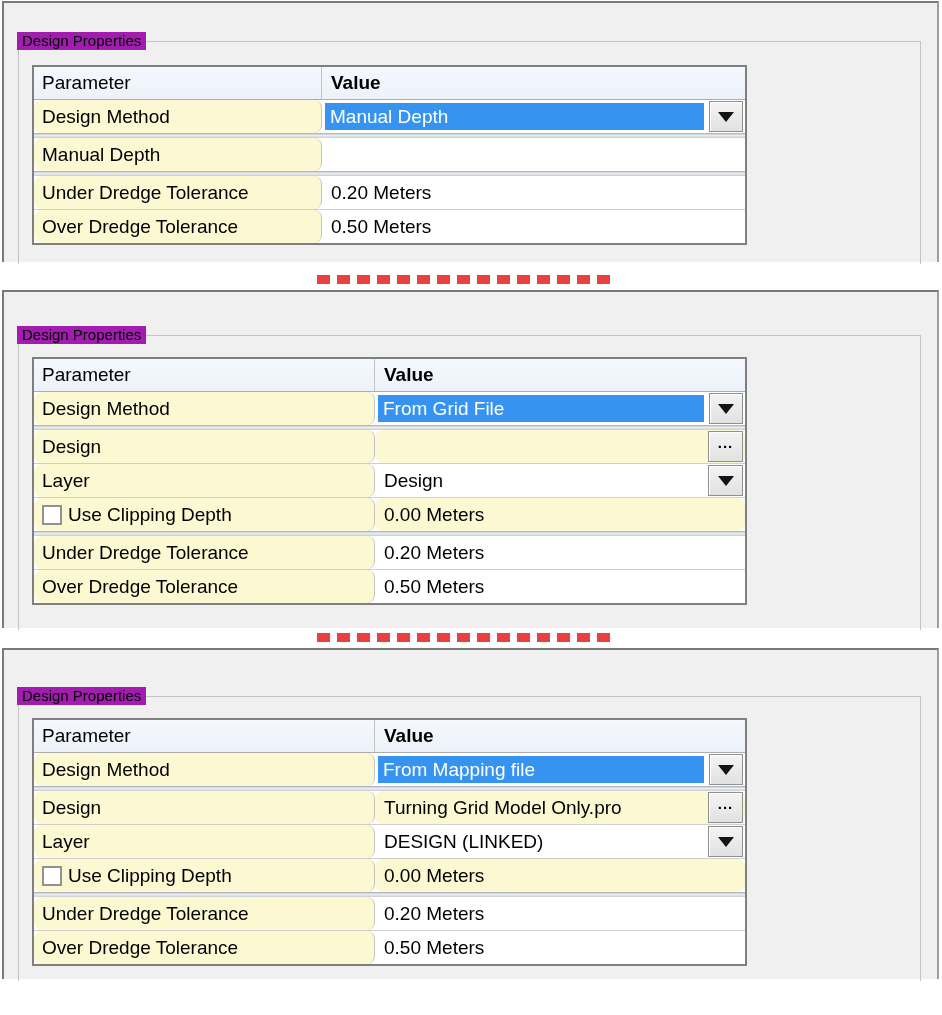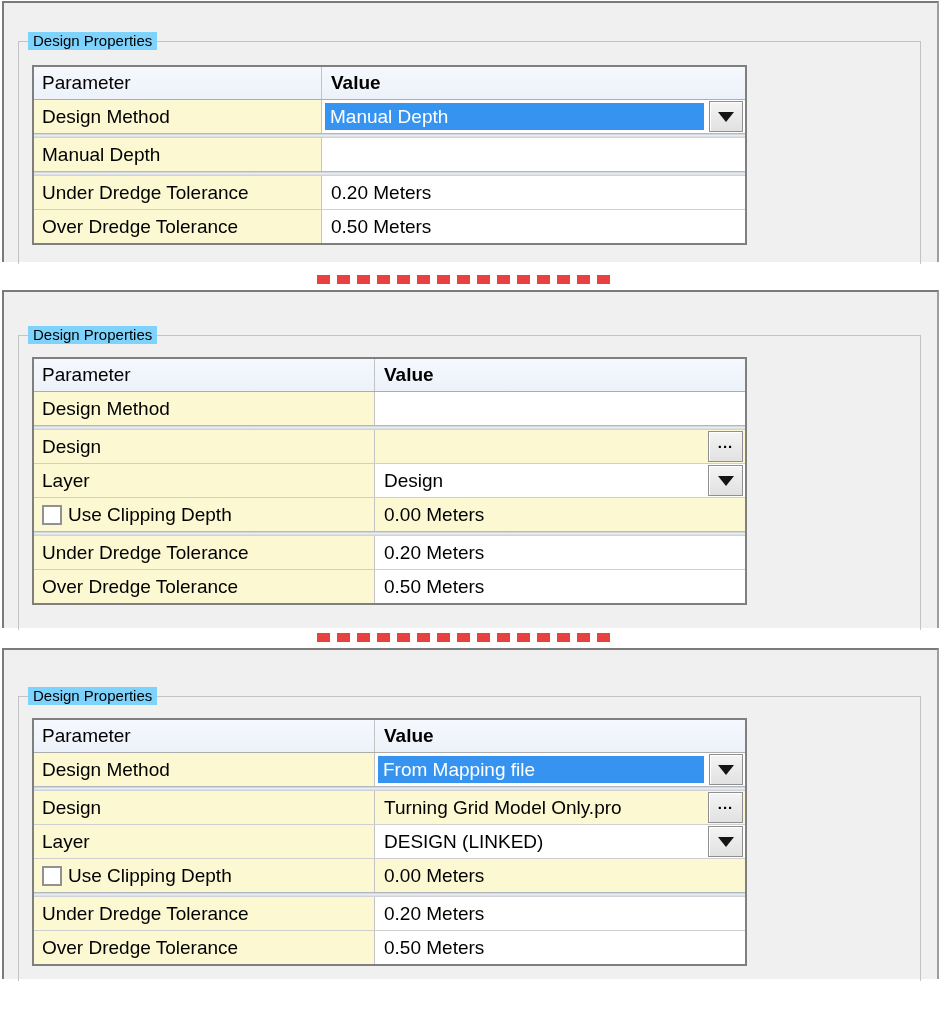--- a/index.html
+++ b/index.html
@@ -20,21 +20,21 @@
 
   .groupbox{
     position:absolute;left:14px;right:16px;bottom:-2px;
     border:1px solid #c3c3c3;border-bottom:none;
   }
   .p1 .groupbox{top:38px;}
   .p2 .groupbox{top:43px;}
   .p3 .groupbox{top:46px;}
 
   .group-label{
-    position:absolute;left:24px;background:#7dd3fc;padding:0 5px;
+    position:absolute;left:13px;background:#a21caf;padding:0 5px;
     font-size:15px;line-height:18px;white-space:nowrap;
   }
   .p1 .group-label{top:29px;}
   .p2 .group-label{top:34px;}
   .p3 .group-label{top:37px;}
 
   
   .table{
     position:absolute;left:28px;width:715px;background:#fff;
     border:2px solid #7f7f7f;
@@ -48,21 +48,21 @@
   .hcell{display:flex;align-items:center;padding-left:8px;font-size:19px;}
   .hcell.vcol{padding-left:9px;font-weight:bold;}
 
   .row{display:flex;height:33px;}
   .pcol{width:288px;border-right:1px solid #c3c3c3;flex:none;}
   .p2 .pcol,.p3 .pcol{width:341px;}
   .vcol{flex:1;}
 
   .cell{display:flex;align-items:center;padding-left:8px;font-size:19px;position:relative;white-space:nowrap;}
   .cell.vcol{padding-left:9px;}
-  .bg-yellow{background:#fcf8d2;}
+  .bg-yellow{background:#fcf8d2;border-radius:8px;}
   .bg-white{background:#ffffff;}
 
   .sep-thin{height:1px;background:#cfcfcf;}
   .sep-thick{height:5px;background:linear-gradient(180deg,#9fa8b4 0%,#eef0f2 45%,#c9cdd3 100%);}
 
   
   .combo{position:absolute;top:1px;bottom:1px;left:1px;right:2px;display:flex;align-items:stretch;}
   .combo-text{
     flex:1;background:#3694f0;color:#fff;border:2px solid #ffffff;
     display:flex;align-items:center;padding-left:5px;font-size:19px;white-space:nowrap;overflow:hidden;
@@ -140,20 +140,28 @@
     <div class="groupbox"></div>
     <div class="group-label">Design Properties</div>
     <div class="table">
       <div class="hrow">
         <div class="hcell pcol">Parameter</div>
         <div class="hcell vcol">Value</div>
       </div>
 
       <div class="row">
         <div class="cell pcol bg-yellow">Design Method</div>
+        <div class="cell vcol bg-white">
+          <div class="combo">
+            <div class="combo-text">From Grid File</div>
+            <div class="btn-face combo-btn">
+              <i class="tri"></i>
+            </div>
+          </div>
+        </div>
       </div>
       <div class="sep-thick"></div>
 
       <div class="row">
         <div class="cell pcol bg-yellow">Design</div>
         <div class="cell vcol bg-yellow">
           <div class="btn-face side-btn">
             <span class="dots">...</span>
           </div>
         </div>

